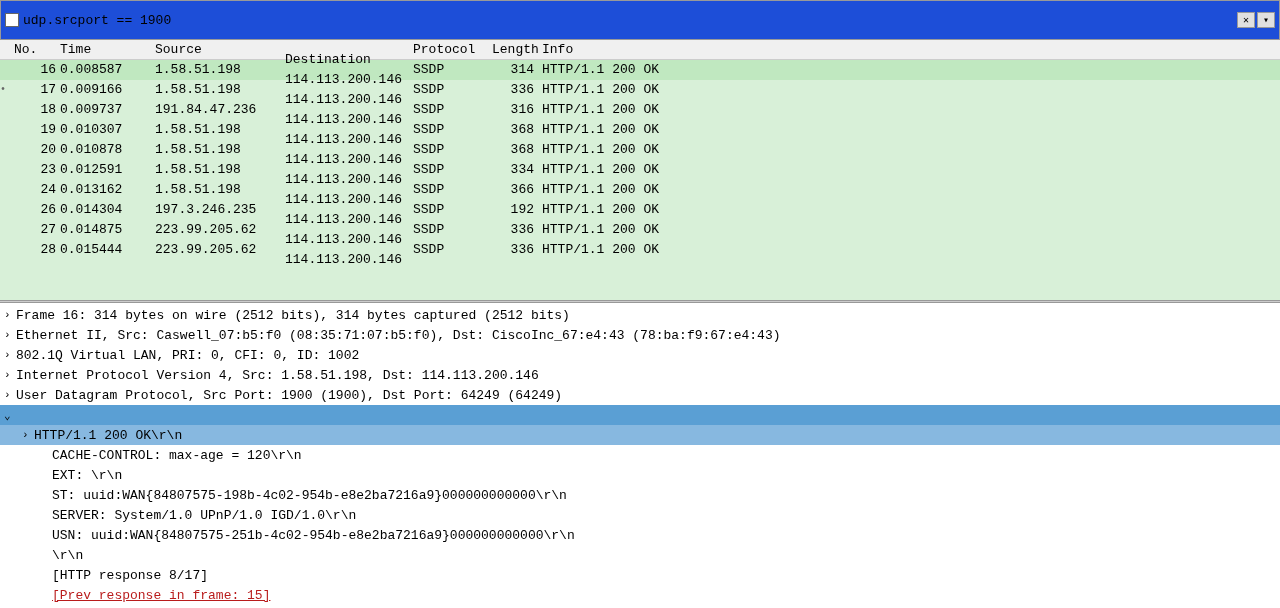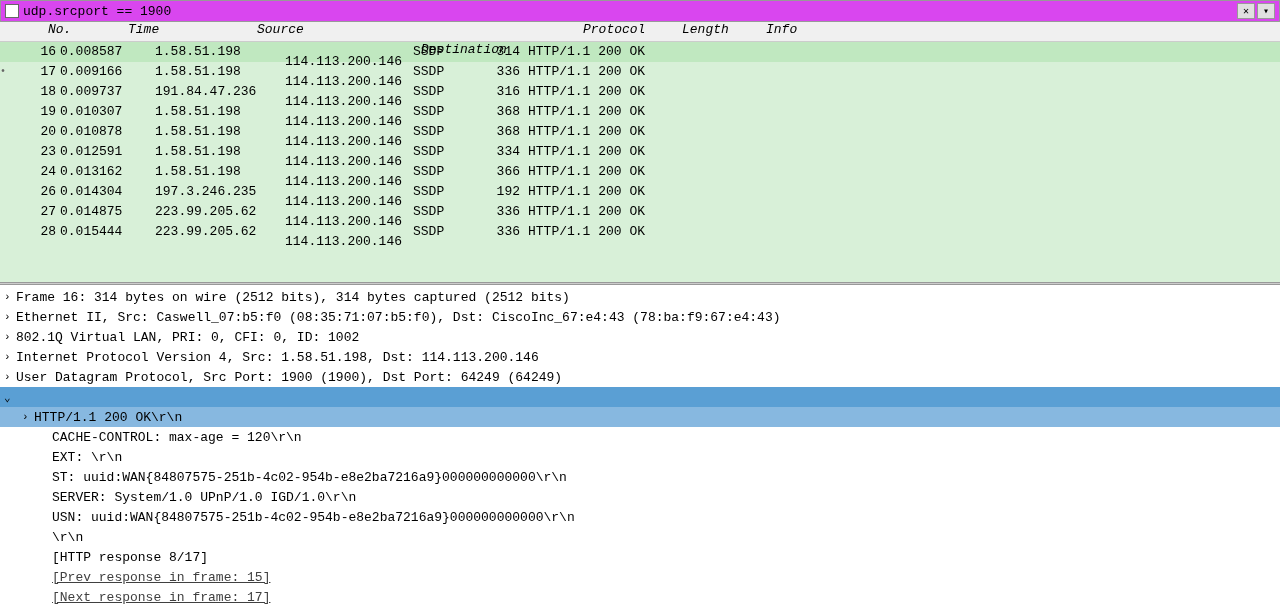--- a/index.html
+++ b/index.html
@@ -5,26 +5,26 @@
 * { margin: 0; padding: 0; box-sizing: border-box; }
 body {
   font-family: 'Courier New', monospace;
   font-size: 13px;
   background: #fff;
   overflow: hidden;
   width: 1280px;
   height: 608px;
 }
 .filter-bar {
-  background: #d946ef;
+  background: #1d4ed8;
   border: 1px solid #999;
   padding: 2px 4px;
   display: flex;
   align-items: center;
-  height: 22px;
+  height: 40px;
 }
 .filter-icon {
   width: 14px;
   height: 14px;
   border: 1px solid #666;
   margin-right: 4px;
   background: #fff;
 }
 .filter-input {
   background: transparent;
@@ -47,29 +47,28 @@
   display: flex;
   align-items: center;
   justify-content: center;
   cursor: pointer;
 }
 .header-row {
   background: #f0f0f0;
   border-bottom: 1px solid #ccc;
   display: flex;
   height: 20px;
-  font-style: italic;
-  gap: 34px;
+  align-items: center;
 }
 .col-no { width: 50px; padding-left: 4px; text-align: left; }
 .col-time { width: 95px; text-align: left; }
 .col-source { width: 130px; text-align: left; }
 .col-dest { width: 128px; text-align: left; margin-top: 20px; }
 .col-proto { width: 65px; text-align: left; }
-.col-len { width: 50px; text-align: right; padding-right: 8px; }
+.col-len { width: 50px; text-align: right; padding-right: 8px; margin-left: 14px; }
 .col-info { flex: 1; text-align: left; padding-left: 0px; }
 .packet-list {
   background: #d8f0d8;
   height: 240px;
   overflow: hidden;
 }
 .packet-row {
   display: flex;
   height: 20px;
   align-items: center;
@@ -112,21 +111,21 @@
 .expand-icon {
   width: 12px;
   display: inline-block;
   font-size: 11px;
   cursor: pointer;
 }
 .indent-0 { padding-left: 4px; }
 .indent-1 { padding-left: 22px; }
 .indent-2 { padding-left: 52px; }
 .link-text {
-  color: #404040;
+  color: #b91c1c;
   text-decoration: underline;
   cursor: pointer;
 }
 </style>
 </head>
 <body>
 
 <div class="filter-bar">
   <div class="filter-icon"></div>
   <input class="filter-input" value="udp.srcport == 1900" style="">
@@ -280,21 +279,21 @@
     <span class="expand-icon">›</span>
     <span>HTTP/1.1 200 OK\r\n</span>
   </div>
   <div class="detail-line indent-2">
     <span>CACHE-CONTROL: max-age = 120\r\n</span>
   </div>
   <div class="detail-line indent-2">
     <span>EXT: \r\n</span>
   </div>
   <div class="detail-line indent-2">
-    <span>ST: uuid:WAN{84807575-251b-4c02-954b-e8e2ba7216a9}000000000000\r\n</span>
+    <span>ST: uuid:WAN{84807575-198b-4c02-954b-e8e2ba7216a9}000000000000\r\n</span>
   </div>
   <div class="detail-line indent-2">
     <span>SERVER: System/1.0 UPnP/1.0 IGD/1.0\r\n</span>
   </div>
   <div class="detail-line indent-2">
     <span>USN: uuid:WAN{84807575-251b-4c02-954b-e8e2ba7216a9}000000000000\r\n</span>
   </div>
   <div class="detail-line indent-2">
     <span>\r\n</span>
   </div>

